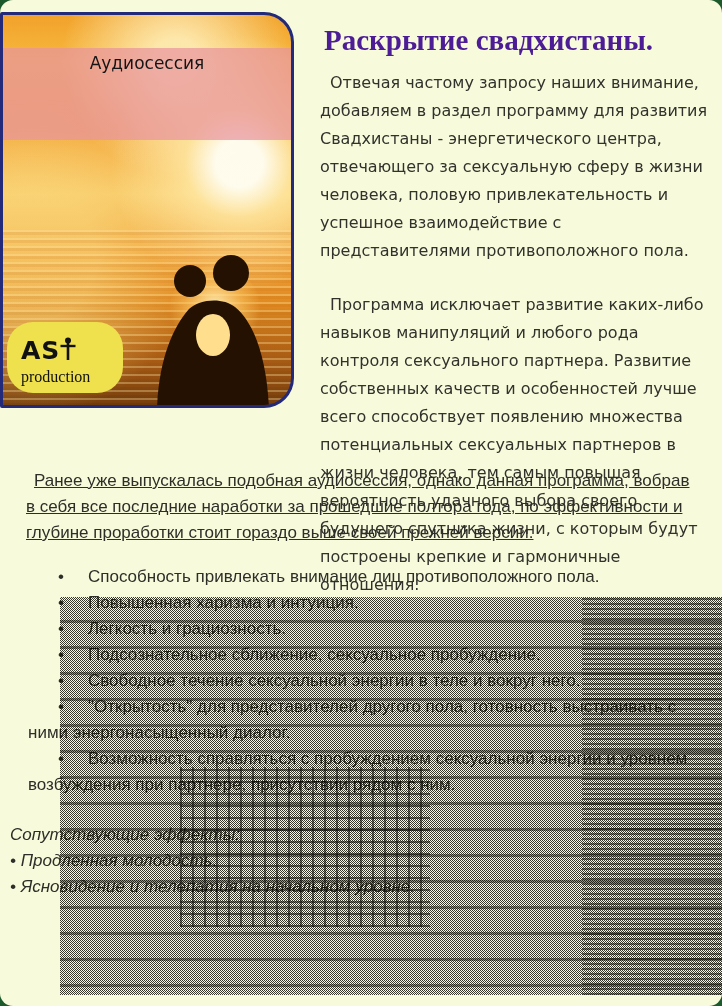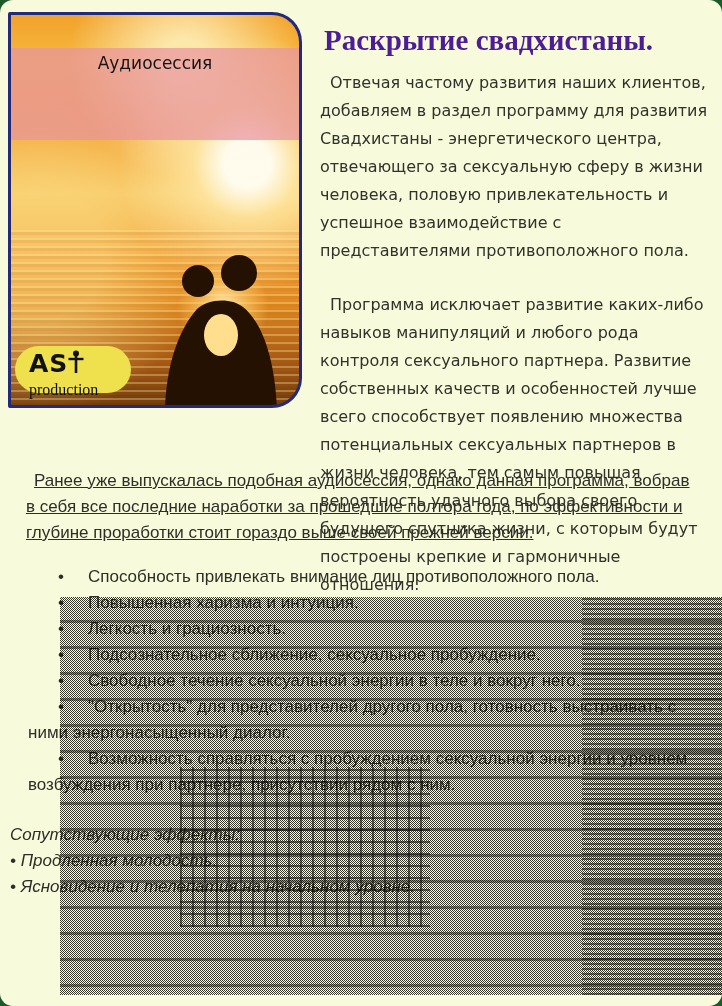--- a/index.html
+++ b/index.html
@@ -11,21 +11,21 @@
   }
   .page{
     position:absolute;inset:0;
     background:#f7fbdb;
     border-radius:13px;
     overflow:hidden;
   }
 
   
   .cover{
-    position:absolute;left:8px;top:12px;width:288px;height:390px;
+    position:absolute;left:0;top:12px;width:288px;height:390px;
     border:3px solid #232a7a;
     border-radius:2px 30px 30px 2px;
     overflow:hidden;
     background:
       radial-gradient(circle at 82% 38%, rgba(255,255,245,.95) 0 7%, rgba(255,236,170,.75) 16%, rgba(255,210,120,0) 38%),
       radial-gradient(circle at 60% 12%, rgba(255,245,200,.8) 0 6%, rgba(255,220,140,0) 30%),
       radial-gradient(circle at 10% 62%, rgba(250,220,130,.55) 0 18%, rgba(250,200,90,0) 45%),
       linear-gradient(180deg,#f2a22b 0%,#f6b83f 12%,#f3a73a 30%,#f8c765 46%,#f1a238 62%,#e08a20 74%,#a85c14 88%,#6e3a0c 100%);
   }
   .cover .shimmer{
@@ -45,24 +45,24 @@
   .banner-title{
     margin-top:2px;
     font-size:27px;line-height:31px;
     font-weight:bold;font-style:italic;
     color:#ffffff;
     text-shadow:0 1px 2px rgba(120,60,30,.55);
     font-family:"DejaVu Sans",sans-serif;
   }
   .silhouettes{position:absolute;right:-6px;bottom:-4px;width:170px;height:160px;}
   .logo-box{
-    position:absolute;left:4px;bottom:12px;width:116px;height:47px;
+    position:absolute;left:4px;bottom:12px;width:116px;height:71px;
     background:#efe04d;
     border-radius:26px;
-    padding:4px 0 0 14px;box-sizing:border-box;
+    padding:15px 0 0 14px;box-sizing:border-box;
     color:#111;
   }
   .logo-top{font-weight:bold;font-size:25px;letter-spacing:1px;font-family:"DejaVu Sans",sans-serif;line-height:26px;}
   .logo-top .fig{display:inline-block;vertical-align:-2px;}
   .logo-sub{font-family:"Liberation Serif",serif;font-size:16px;line-height:22px;}
 
   
   .col-right{
     position:absolute;left:320px;top:24px;width:396px;
     color:#32322c;
@@ -148,21 +148,21 @@
               <circle cx="8" cy="3.5" r="3" fill="#111"></circle>
               <line x1="8" y1="6" x2="8" y2="23" stroke="#111" stroke-width="2.6"></line>
               <line x1="0.5" y1="9" x2="15.5" y2="9" stroke="#111" stroke-width="2.4"></line>
             </svg></span></div>
       <div class="logo-sub">production</div>
     </div>
   </div>
 
   <div class="col-right">
     <h1 class="article-title">Раскрытие свадхистаны.</h1>
-    <p>Отвечая частому развития наших клиентов, добавляем в раздел программу для развития Свадхистаны - энергетического центра, отвечающего за сексуальную сферу в жизни человека, половую привлекательность и успешное взаимодействие с представителями противоположного пола.</p>
+    <p>Отвечая частому запросу наших внимание, добавляем в раздел программу для развития Свадхистаны - энергетического центра, отвечающего за сексуальную сферу в жизни человека, половую привлекательность и успешное взаимодействие с представителями противоположного пола.</p>
     <p>Программа исключает развитие каких-либо навыков манипуляций и любого рода контроля сексуального партнера. Развитие собственных качеств и особенностей лучше всего способствует появлению множества потенциальных сексуальных партнеров в жизни человека, тем самым повышая вероятность удачного выбора своего будущего спутника жизни, с которым будут построены крепкие и  гармоничные отношения.</p>
   </div>
 
   <div class="full">
     <p class="lead">Ранее уже выпускалась подобная аудиосессия, однако данная программа, вобрав в себя все последние наработки за прошедшие полтора года, по эффективности и глубине проработки стоит гораздо выше своей прежней версии.</p>
 
     <ul class="benefits">
       <li>Способность привлекать внимание лиц противоположного пола.</li>
       <li>Повышенная харизма и интуиция.</li>
       <li>Легкость и грациозность.</li>

